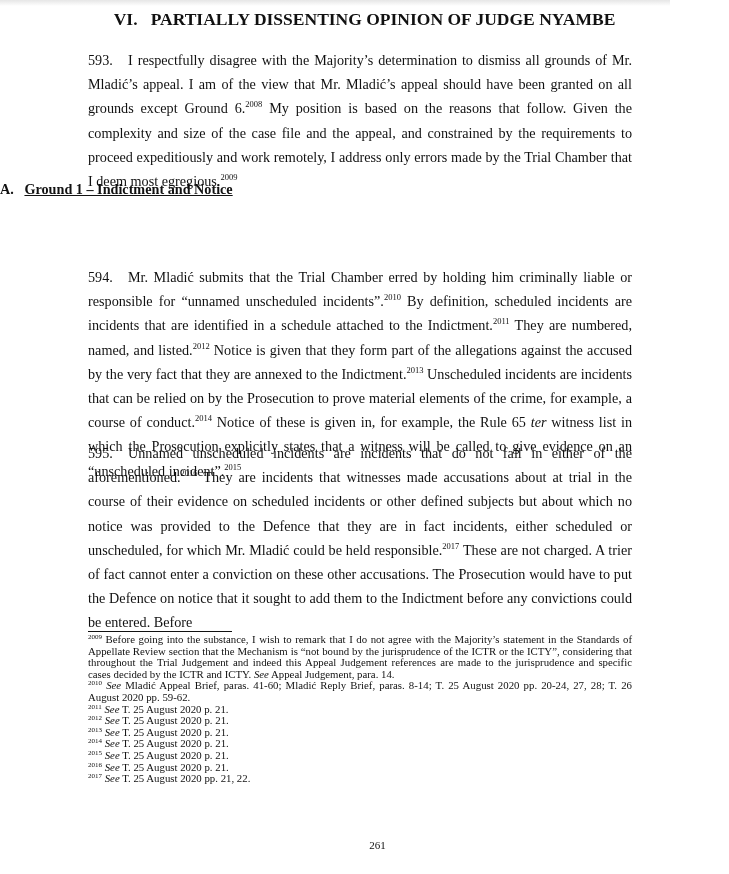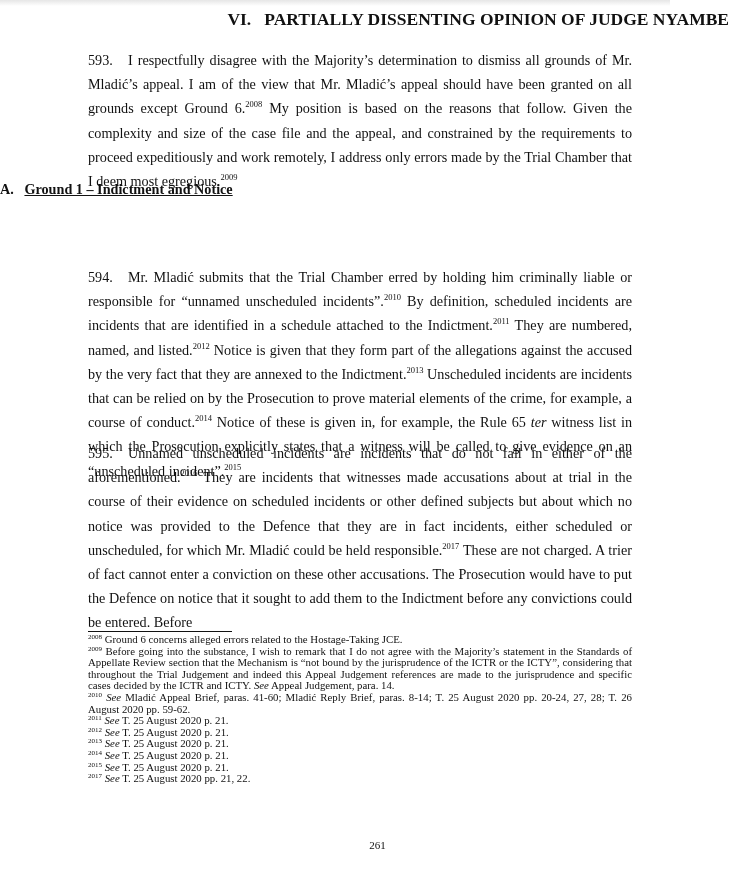--- a/index.html
+++ b/index.html
@@ -7,21 +7,21 @@
     width: 729px; height: 874px; overflow: hidden; position: relative;
     background: #ffffff; color: #111111;
     font-family: "Liberation Serif", "DejaVu Serif", serif;
   }
   .top-shadow {
     position: absolute; left: 0; top: 0; width: 670px; height: 6px;
     background: linear-gradient(#e6e6e6, #ffffff);
   }
   .page { position: absolute; left: 0; top: 0; width: 729px; height: 874px; }
   .heading {
-    position: absolute; left: 0; width: 729px; top: 9px; text-align: right;
+    position: absolute; left: 0; width: 729px; top: 9px; text-align: center;
     font-weight: bold; font-size: 17.5px; letter-spacing: 0px; white-space: pre;
   }
   .para {
     position: absolute; left: 88px; width: 544px;
     font-size: 14.2px; line-height: 24.2px; text-align: justify;
     text-align-last: left;
   }
   .para .num { display: inline-block; width: 40px; }
   sup { font-size: 8.5px; line-height: 0; vertical-align: 6px; }
   .section-title {
@@ -66,27 +66,27 @@
     <span class="num">594.</span><span class="body">Mr. Mladić submits that the Trial Chamber erred by holding him criminally liable or responsible for “unnamed unscheduled incidents”.<sup>2010</sup> By definition, scheduled incidents are incidents that are identified in a schedule attached to the Indictment.<sup>2011</sup> They are numbered, named, and listed.<sup>2012</sup> Notice is given that they form part of the allegations against the accused by the very fact that they are annexed to the Indictment.<sup>2013</sup> Unscheduled incidents are incidents that can be relied on by the Prosecution to prove material elements of the crime, for example, a course of conduct.<sup>2014</sup> Notice of these is given in, for example, the Rule 65 <i>ter</i> witness list in which the Prosecution explicitly states that a witness will be called to give evidence on an “unscheduled incident”.<sup>2015</sup></span>
   </div>
 
   <div class="para" style="top:441px;">
     <span class="num">595.</span><span class="body">Unnamed unscheduled incidents are incidents that do not fall in either of the aforementioned.<sup>2016</sup> They are incidents that witnesses made accusations about at trial in the course of their evidence on scheduled incidents or other defined subjects but about which no notice was provided to the Defence that they are in fact incidents, either scheduled or unscheduled, for which Mr. Mladić could be held responsible.<sup>2017</sup> These are not charged. A trier of fact cannot enter a conviction on these other accusations. The Prosecution would have to put the Defence on notice that it sought to add them to the Indictment before any convictions could be entered. Before</span>
   </div>
 
   <div class="fn-rule"></div>
 
   <div class="footnotes" id="footnotes">
-      <div class="fn"><sup>2008</sup> Ground 6 concerns alleged errors related to the Hostage-Taking JCE.</div>
       <div class="fn"><sup>2009</sup> Before going into the substance, I wish to remark that I do not agree with the Majority’s statement in the Standards of Appellate Review section that the Mechanism is “not bound by the jurisprudence of the ICTR or the ICTY”, considering that throughout the Trial Judgement and indeed this Appeal Judgement references are made to the jurisprudence and specific cases decided by the ICTR and ICTY. <i>See</i> Appeal Judgement, para. 14.</div>
       <div class="fn"><sup>2010</sup> <i>See</i> Mladić Appeal Brief, paras. 41-60; Mladić Reply Brief, paras. 8-14; T. 25 August 2020 pp. 20-24, 27, 28; T. 26 August 2020 pp. 59-62.</div>
       <div class="fn"><sup>2011</sup> <i>See</i> T. 25 August 2020 p. 21.</div>
       <div class="fn"><sup>2012</sup> <i>See</i> T. 25 August 2020 p. 21.</div>
       <div class="fn"><sup>2013</sup> <i>See</i> T. 25 August 2020 p. 21.</div>
       <div class="fn"><sup>2014</sup> <i>See</i> T. 25 August 2020 p. 21.</div>
       <div class="fn"><sup>2015</sup> <i>See</i> T. 25 August 2020 p. 21.</div>
+      <div class="fn"><sup>2016</sup> <i>See</i> T. 25 August 2020 p. 21.</div>
       <div class="fn"><sup>2017</sup> <i>See</i> T. 25 August 2020 pp. 21, 22.</div>
     </div>
 
   <div class="page-number">261</div>
   <div class="footer-left">Case No.: MICT-13-56-A</div>
   <div class="footer-right">8 June 2021</div>
 </div>
 
 </body></html>

